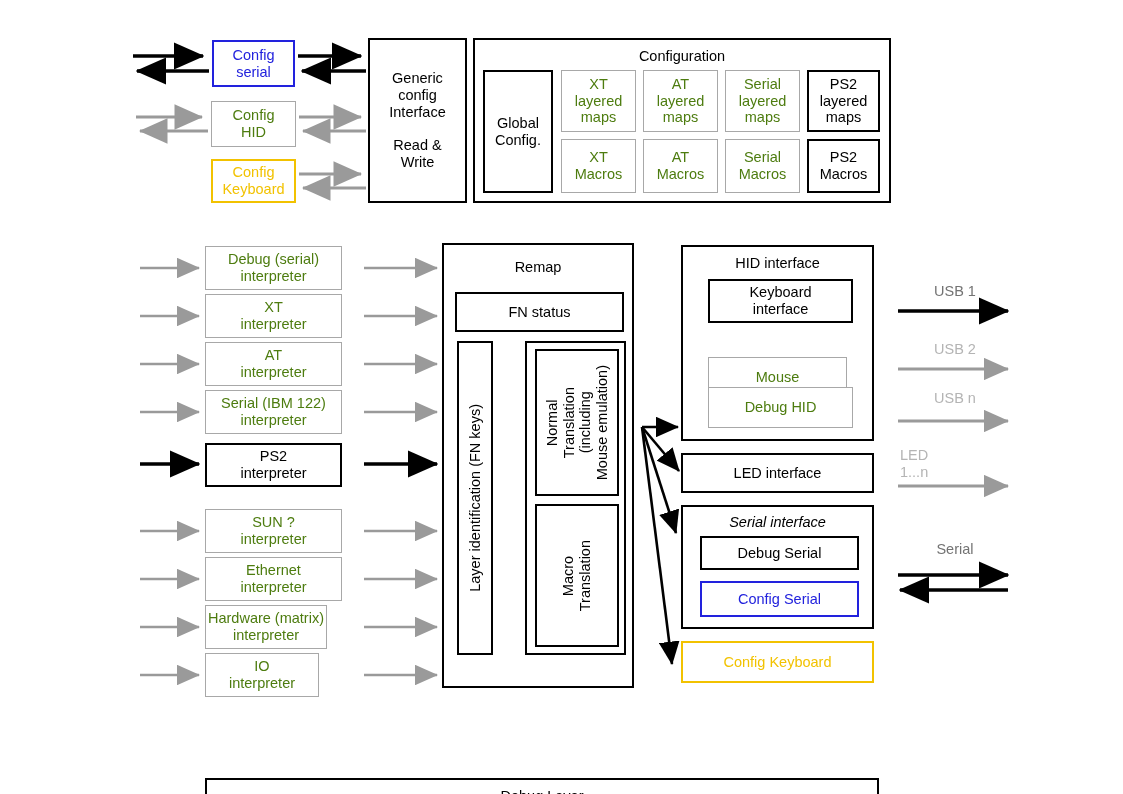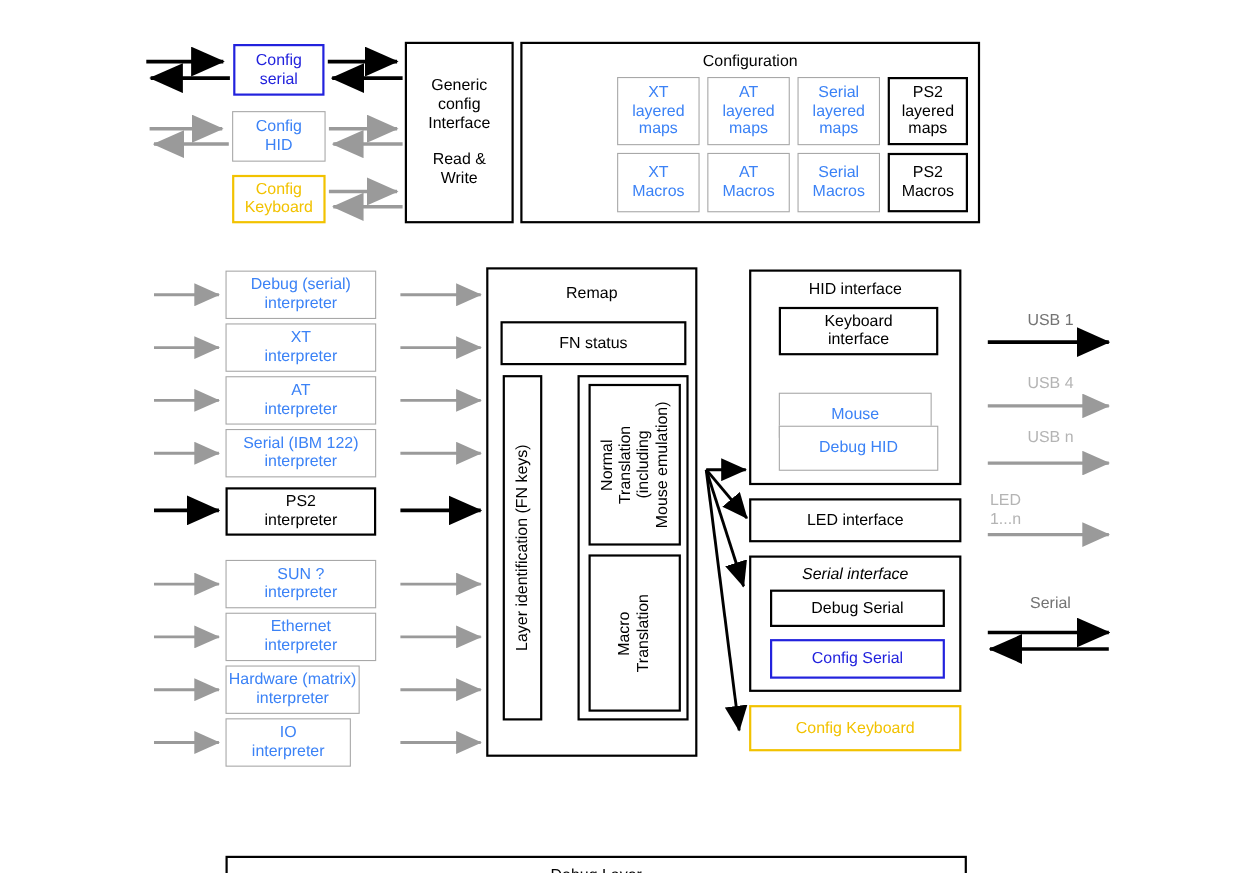--- a/index.html
+++ b/index.html
@@ -27,21 +27,21 @@
     align-items: center;
     justify-content: center;
     text-align: center;
     line-height: 1.15;
     font-size: 14.5px;
     color: #000;
     white-space: pre-line;
   }
   .grey {
     border-color: #a8a8a8;
-    color: #3b82f6;
+    color: #4d7c0f;
     border-width: 1.5px;
   }
   .blue   { border-color: #2222dd; color: #2222dd; }
   .yellow { border-color: #f2c200; color: #f2c200; }
   .title-top {
     position: absolute;
     box-sizing: border-box;
     text-align: center;
     font-size: 14.5px;
     color: #000;
@@ -172,20 +172,22 @@
 config
 Interface
 
 Read &amp;
 Write</div>
 
   <div class="box" style="left:473px; top:38px; width:418px; height:165px; display:block;"></div>
 
   <div class="title-top" style="left:473px; top:48px; width:418px;">Configuration</div>
 
+  <div class="box" style="left:483px; top:70px; width:70px; height:123px;">Global
+Config.</div>
 
   <div class="box grey" style="left:561px; top:70px; width:75px; height:62px;">XT
 layered
 maps</div>
   <div class="box grey" style="left:643px; top:70px; width:75px; height:62px;">AT
 layered
 maps</div>
   <div class="box grey" style="left:725px; top:70px; width:75px; height:62px;">Serial
 layered
 maps</div>
@@ -259,21 +261,21 @@
   <div class="box" style="left:681px; top:505px; width:193px; height:124px; display:block;"></div>
 
   <div class="title-top" style="left:681px; top:514px; width:193px;font-style:italic;">Serial interface</div>
 
   <div class="box" style="left:700px; top:536px; width:159px; height:34px;">Debug Serial</div>
   <div class="box blue" style="left:700px; top:581px; width:159px; height:36px;">Config Serial</div>
 
   <div class="box yellow" style="left:681px; top:641px; width:193px; height:42px;">Config Keyboard</div>
 
   <div class="lbl" style="left:900px; top:283px; width:110px;">USB 1</div>
-  <div class="lbl g" style="left:900px; top:341px; width:110px;">USB 4</div>
+  <div class="lbl g" style="left:900px; top:341px; width:110px;">USB 2</div>
   <div class="lbl g" style="left:900px; top:390px; width:110px;">USB n</div>
   <div class="lbl g" style="left:900px; top:447px; width:80px; text-align:left;">LED
 1...n</div>
   <div class="lbl" style="left:900px; top:541px; width:110px;">Serial</div>
 
   <div class="box" style="left:205px; top:741px; width:674px; height:36px;margin-top:37px;">Debug Layer</div>
 
 </div>
 
 </body></html>

